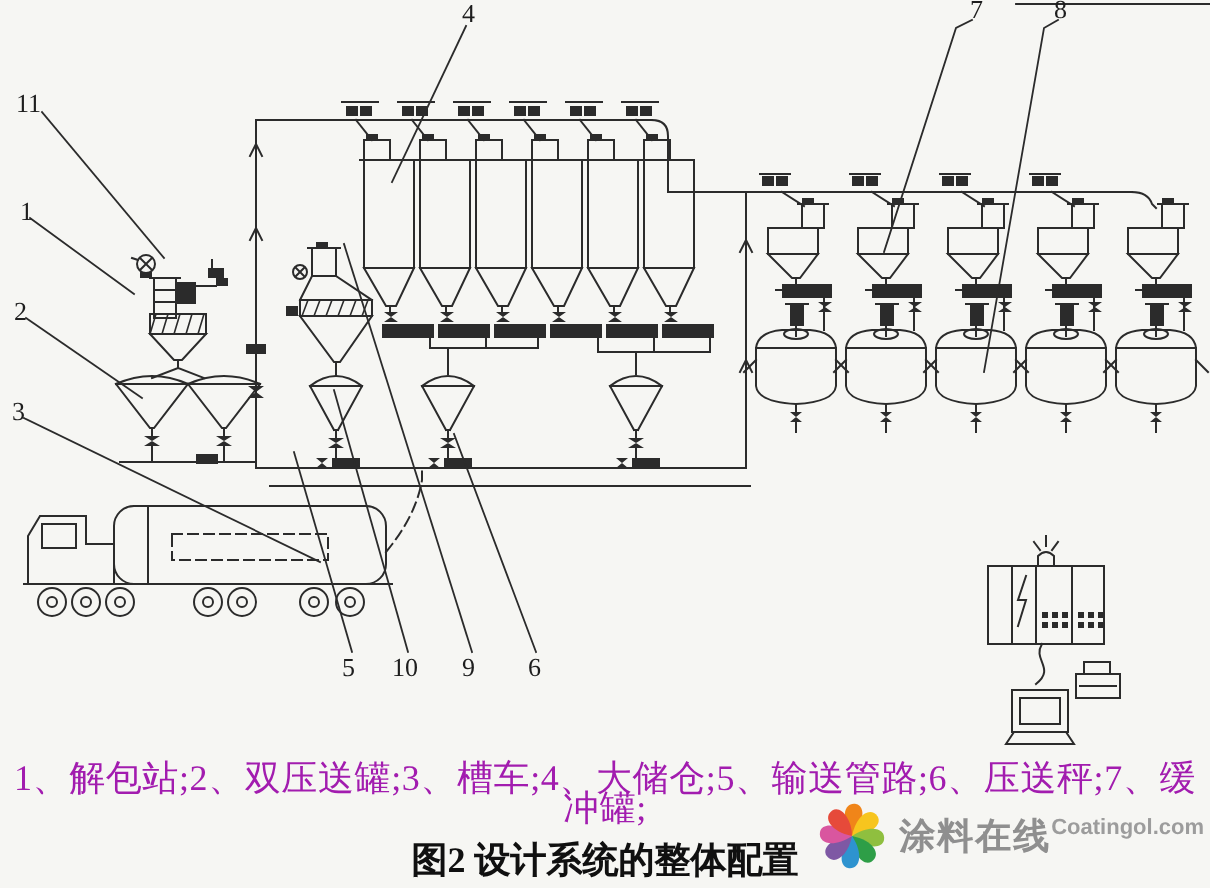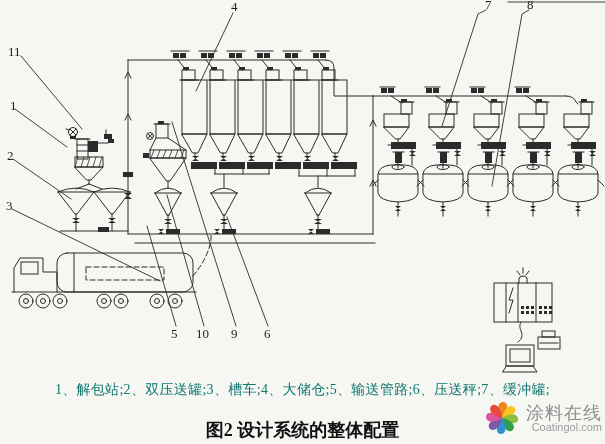--- a/index.html
+++ b/index.html
@@ -4,25 +4,25 @@
 <style>
   html,body{margin:0;padding:0;}
   .stage{position:relative;width:605px;height:444px;background:#f6f6f3;overflow:hidden;
          font-family:"Liberation Serif",serif;}
   .diagram{position:absolute;left:0;top:0;}
   .diagram .blk{fill:#2b2b2b;stroke:none;}
   .diagram .txt{fill:#1e1e1e;stroke:none;font:13px "Liberation Serif",serif;}
   .diagram .dash{stroke-dasharray:5 3;}
   .diagram .thin{stroke-width:.8;}
   .legend{position:absolute;top:382px;left:0;width:605px;text-align:center;
-          font-size:14px;line-height:15px;color:#0f766e;letter-spacing:.3px;}
+          font-size:18px;line-height:15px;color:#a21caf;letter-spacing:.3px;}
   .caption{position:absolute;top:418px;left:0;width:605px;text-align:center;
            font-weight:bold;font-size:18px;color:#101010;}
   .watermark{position:absolute;top:395px;right:3px;display:flex;align-items:center;gap:3px;}
-  .wm-text{display:flex;flex-direction:column;line-height:1;}
+  .wm-text{display:flex;flex-direction:row;line-height:1;font-weight:bold;}
   .wm-cn{font-family:"Liberation Sans",sans-serif;font-size:18px;color:#8f8f8f;letter-spacing:1px;}
   .wm-en{font-family:"Liberation Sans",sans-serif;font-size:11px;color:#9c9c9c;margin-top:0;text-align:right;}
 </style>
 </head>
 <body>
 
 <div class="stage">
 
   <svg class="diagram" width="605" height="380" viewBox="0 0 605 380" stroke="#2b2b2b" fill="none" stroke-width="1" stroke-linecap="square" stroke-linejoin="miter">
 

